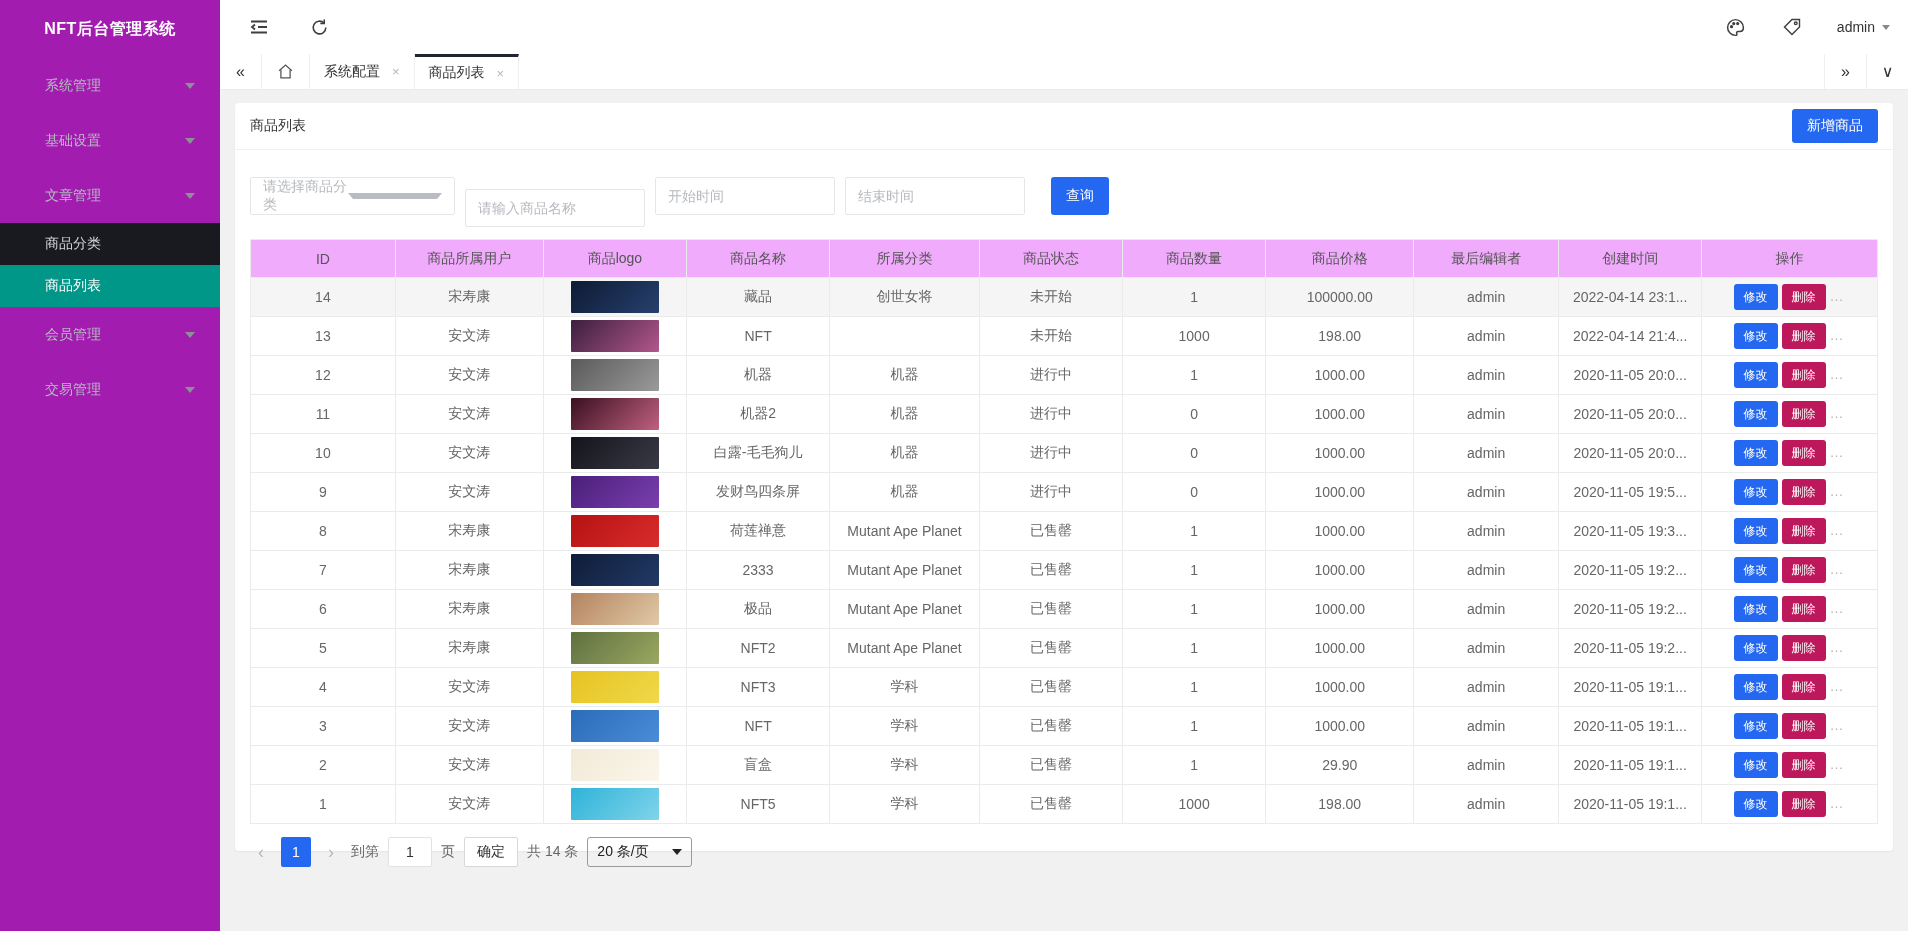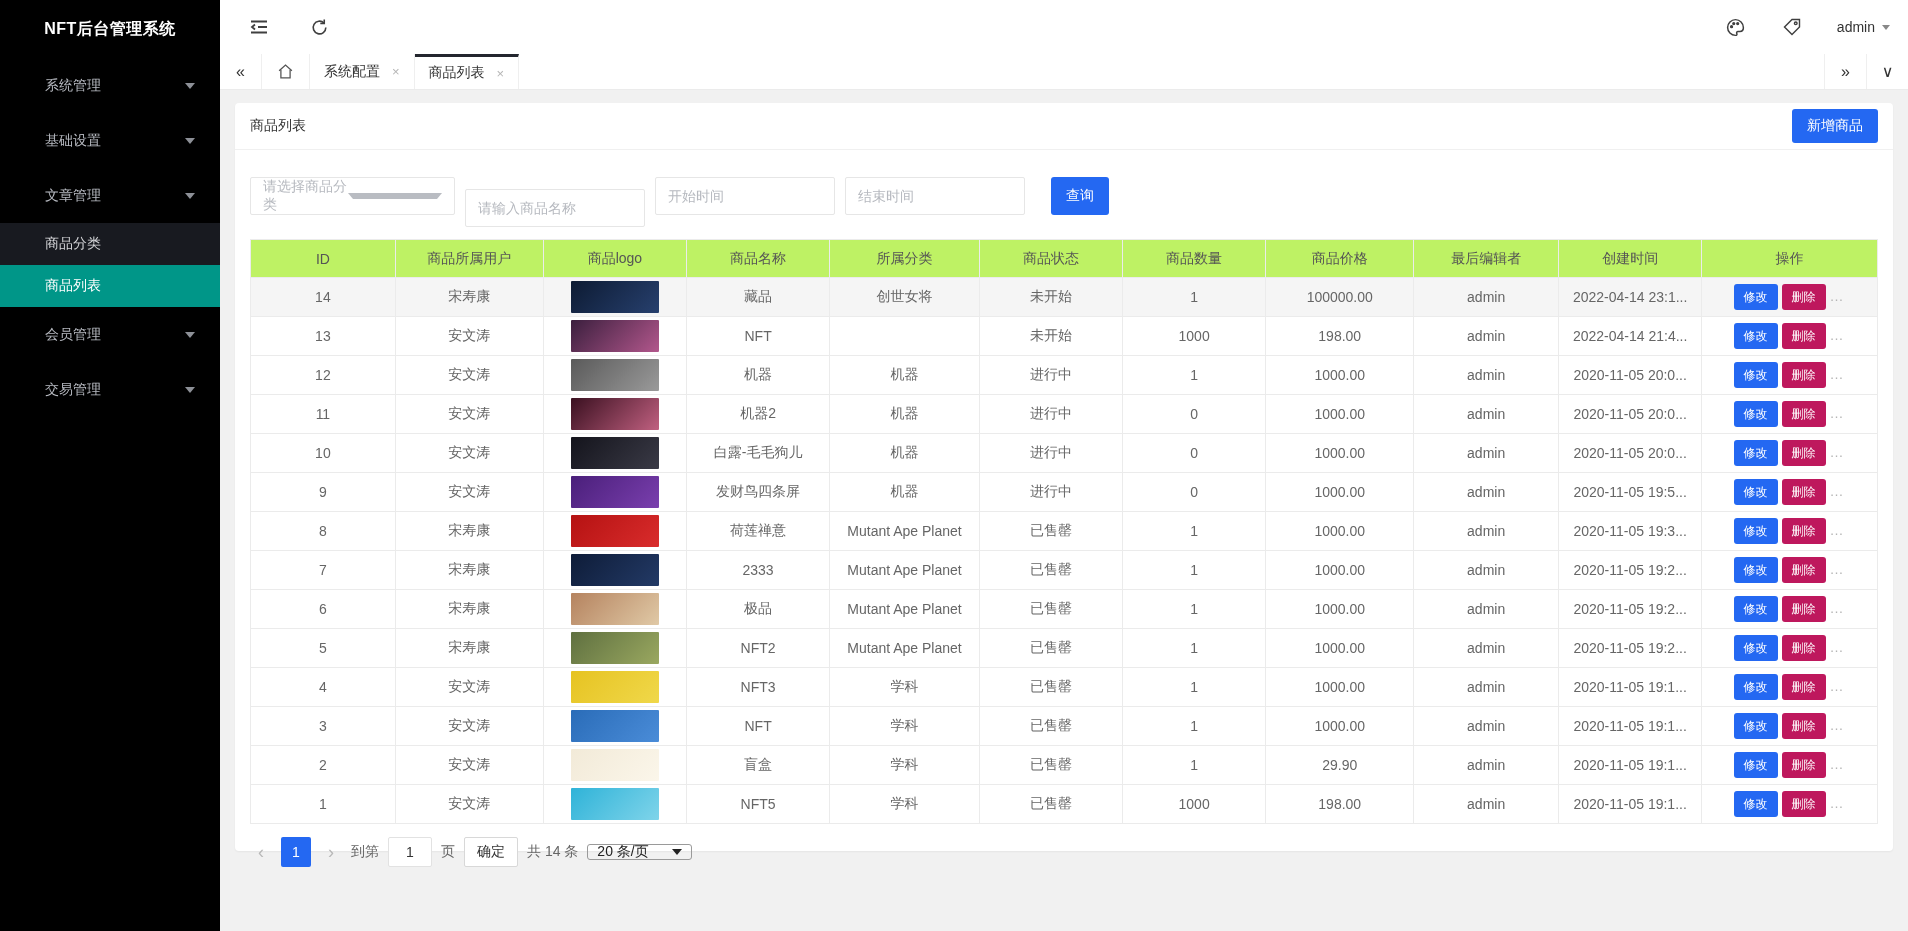--- a/index.html
+++ b/index.html
@@ -1,21 +1,21 @@
 <!DOCTYPE html>
 <html><head>
 <meta charset="utf-8">
 <style>
   * { box-sizing: border-box; margin: 0; padding: 0; }
   html,body { width:1908px; height:931px; overflow:hidden;
     font-family:"Liberation Sans","DejaVu Sans",sans-serif; font-size:14px; color:#333; background:#f1f1f1; }
   .app { display:flex; width:1908px; height:931px; }
 
   
-  .sidebar { width:220px; height:100%; background:#000000; flex:0 0 220px; }
+  .sidebar { width:220px; height:100%; background:#a21caf; flex:0 0 220px; }
   .logo { height:58px; display:flex; align-items:center; justify-content:center;
     color:#ffffff; font-size:16px; font-weight:bold; letter-spacing:.5px; }
   .side-item { height:55px; display:flex; align-items:center; padding:0 25px 0 45px;
     color:#b7bac1; cursor:pointer; position:relative; }
   .side-item .side-label { flex:1; }
   .arrow { width:0; height:0; border-left:5px solid transparent; border-right:5px solid transparent; }
   .arrow.down { border-top:6px solid #8d9097; }
   .arrow.up { border-bottom:6px solid #8d9097; }
   .submenu { background:#181a20; }
   .sub-item { height:42px; display:flex; align-items:center; padding-left:45px; color:#d6d7da; cursor:pointer; }
@@ -62,39 +62,39 @@
     font-size:14px; color:#666; outline:none; }
   .f-input::placeholder { color:#b6b9bf; }
   .w-name { width:180px;margin-top:25px; } .w-date { width:180px; }
   .btn-search { height:38px; width:58px; margin-left:16px; }
 
   
   .table-wrap { padding:0 15px; }
   table { width:100%; border-collapse:collapse; table-layout:fixed; }
   th, td { border:1px solid #ebebeb; text-align:center; font-weight:normal; color:#666; font-size:14px;
     overflow:hidden; white-space:nowrap; }
-  th { background:#bef264; height:38px; color:#555; }
+  th { background:#f0abfc; height:38px; color:#555; }
   td { height:39px; padding:3px 6px; }
   tr.highlight td { background:#f5f5f5; }
   .logo-chip { width:88px; height:32px; margin:0 auto; border-radius:1px; }
   .btn-mini { height:26px; padding:0 10px; font-size:12px; border-radius:3px; margin:0 4px 0 0; }
   .btn-edit { background:#2468f2; }
   .btn-del { background:#be185d;text-align:right; }
   .more-dots { color:#b5b5b5; letter-spacing:2px; }
 
   
   .pagination { display:flex; align-items:center; padding:13px 15px; gap:9px; color:#666; }
   .pg-arrow { color:#b8b8b8; font-size:18px; width:22px; text-align:center; cursor:pointer; }
   .pg-num { width:30px; height:30px; background:#2468f2; color:#fff; border-radius:2px;
     display:flex; align-items:center; justify-content:center; cursor:pointer; }
   .pg-input { width:44px; height:30px; border:1px solid #e2e2e2; border-radius:2px; text-align:center;
     font-family:inherit; font-size:14px; color:#333; outline:none; }
   .pg-confirm { height:30px; padding:0 12px; background:#fff; border:1px solid #d8d8d8; border-radius:2px;
     color:#333; cursor:pointer; font-family:inherit; font-size:14px; }
-  .pg-size { height:16px; border:1px solid #9a9a9a; border-radius:3px; display:flex; align-items:center;
+  .pg-size { height:30px; border:1px solid #9a9a9a; border-radius:3px; display:flex; align-items:center;
     padding:0 9px; gap:23px; cursor:pointer; color:#222; }
   .pg-size-caret { width:0; height:0; border-left:5px solid transparent; border-right:5px solid transparent;
     border-top:6px solid #222; }
   svg { display:block; }
 </style>
 </head>
 <body>
 
 <div class="app">
 

